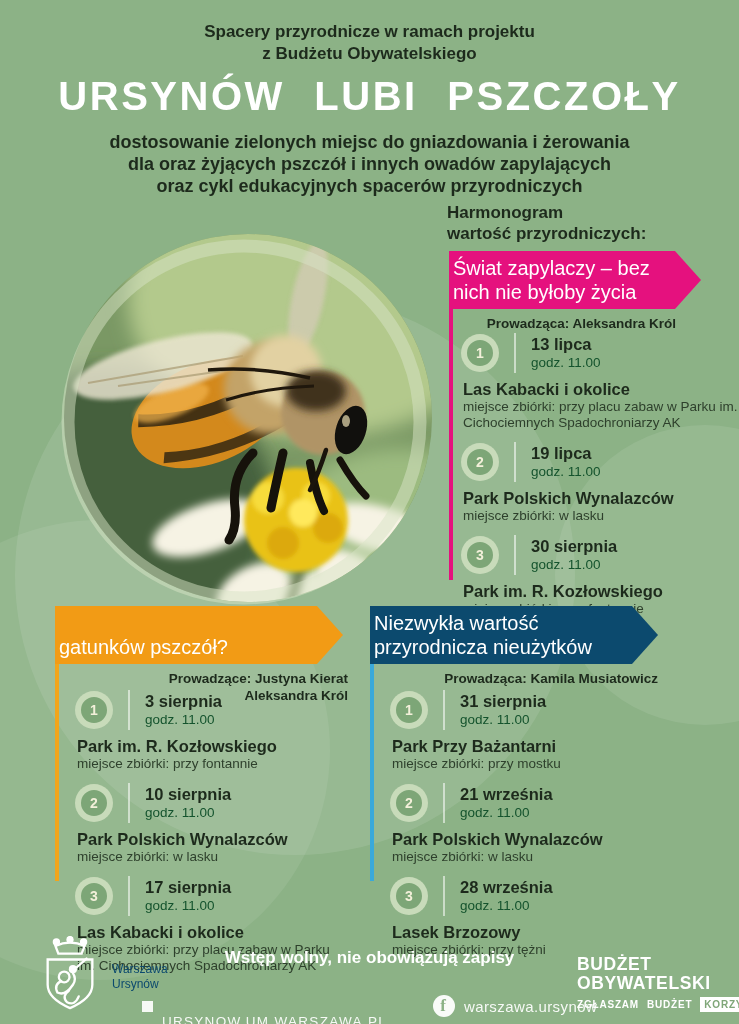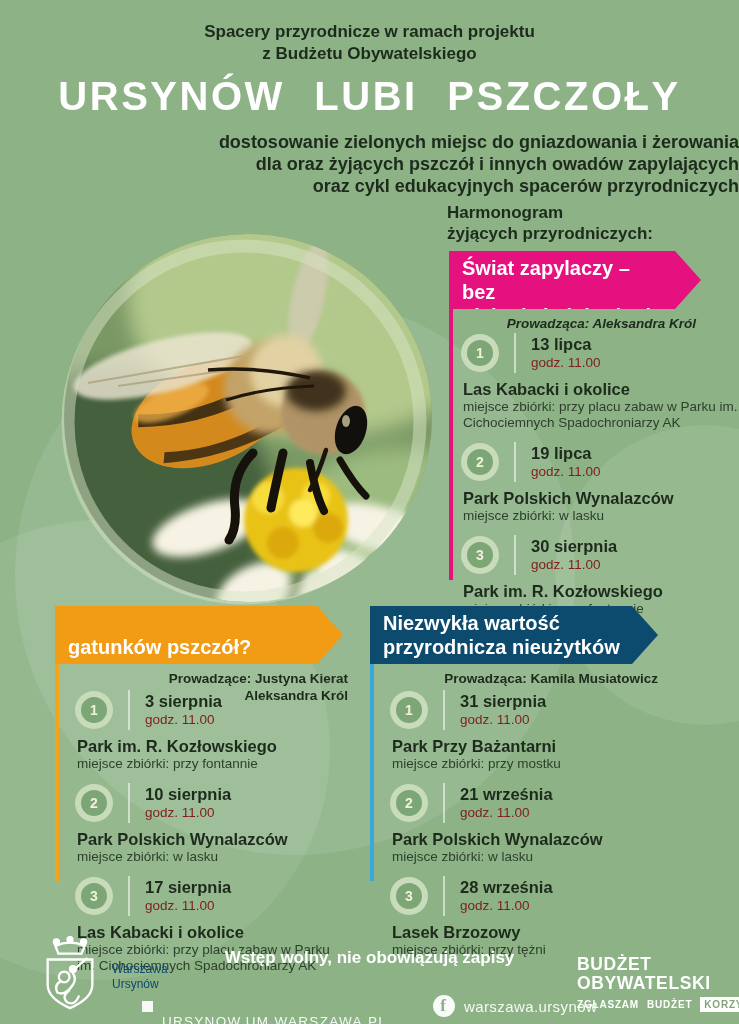--- a/index.html
+++ b/index.html
@@ -9,58 +9,58 @@
   .deco{position:absolute;border-radius:50%;background:rgba(255,255,255,0.10);}
   .deco-a{left:15px;top:295px;width:560px;height:560px;}
   .deco-b{left:-130px;top:520px;width:460px;height:460px;background:rgba(255,255,255,0.08);}
   .deco-c{left:555px;top:425px;width:300px;height:300px;background:rgba(255,255,255,0.09);}
 
   
   .kicker{position:absolute;left:0;right:0;top:21px;text-align:center;font-weight:700;
           font-size:17px;line-height:22px;}
   .title{position:absolute;left:0;right:0;top:74px;text-align:center;color:#ffffff;
          font-weight:800;font-size:40px;letter-spacing:2.5px;word-spacing:16px;white-space:nowrap;}
-  .subtitle{position:absolute;left:0;right:0;top:131px;text-align:right;font-weight:700;
+  .subtitle{position:absolute;left:0;right:0;top:131px;text-align:center;font-weight:700;
             font-size:18px;line-height:22px;}
 
   
   .sched-heading{position:absolute;left:447px;top:202px;font-weight:700;font-size:17px;line-height:21px;}
 
   
   .bee-wrap{position:absolute;left:58px;top:228px;width:380px;height:380px;}
 
   
   .session{position:absolute;}
   .s-pink{left:449px;top:251px;width:255px;}
   .s-orange{left:55px;top:606px;width:300px;}
   .s-blue{left:370px;top:606px;width:300px;}
-  .banner{position:relative;color:#fff;font-weight:700;font-size:20px;line-height:24px;
-          padding:5px 34px 0 13px;height:53px;box-sizing:border-box;
+  .banner{position:relative;color:#fff;font-weight:400;font-size:20px;line-height:24px;
+          padding:5px 34px 0 4px;height:53px;box-sizing:border-box;
           clip-path:polygon(0 0,calc(100% - 26px) 0,100% 50%,calc(100% - 26px) 100%,0 100%);}
   .banner{height:58px;}
   .s-pink .banner{width:252px;background:#e5117e;}
   .s-orange .banner{width:288px;background:#f29b15;}
   .s-blue .banner{width:288px;background:#0c4a6e;}
   .accent-line{position:absolute;left:0;top:58px;width:4px;}
   .s-pink .accent-line{height:271px;background:#e5117e;}
   .s-orange .accent-line{height:217px;background:#f2a51a;}
   .s-blue .accent-line{height:217px;background:#3aa9da;}
   .leaders{position:absolute;top:64px;text-align:right;font-weight:700;font-size:13.5px;line-height:17px;}
-  .s-pink .leaders{right:8px;width:245px;font-style:italic;}
+  .s-pink .leaders{right:28px;width:245px;}
   .s-orange .leaders{right:7px;width:295px;}
   .s-blue .leaders{right:12px;width:290px;}
   .items{margin-top:24px;width:295px;}
   .session--left .items{margin-top:26px;}
   .item-row{display:flex;align-items:center;margin:0 0 6px 12px;}
   .session--left .item-row{margin-left:20px;}
   .num-badge{width:26px;height:26px;border-radius:50%;background:#7da677;border:6px solid rgba(213,228,198,0.85);
              color:#f3f0da;font-size:14px;font-weight:700;display:flex;align-items:center;justify-content:center;flex:0 0 auto;}
   .row-divider{width:2px;height:40px;background:rgba(255,255,255,0.55);margin:0 15px;flex:0 0 auto;}
   .date{font-size:16.5px;font-weight:700;line-height:19px;}
-  .time{font-size:13.5px;font-weight:400;color:#7f1d1d;line-height:17px;}
+  .time{font-size:13.5px;font-weight:400;color:#14532d;line-height:17px;}
   .loc{margin:2px 0 11px 14px;}
   .session--left .loc{margin-left:22px;}
   .loc-name{font-size:16.5px;font-weight:700;line-height:20px;}
   .loc-meet{font-size:13.5px;color:#2e402c;line-height:16px;max-width:278px;}
 
   
   .footer-note{position:absolute;left:0;right:0;top:948px;text-align:center;color:#fff;
                font-weight:700;font-size:17px;}
   .footer-links{position:absolute;left:0;right:0;top:983px;display:flex;justify-content:center;
                 align-items:center;gap:46px;}
@@ -95,21 +95,21 @@
   </div>
   <div class="title">URSYNÓW LUBI PSZCZOŁY</div>
   <div class="subtitle">
     <span>dostosowanie zielonych miejsc do gniazdowania i żerowania</span><br>
     <span>dla oraz żyjących pszczół i innych owadów zapylających</span><br>
     <span>oraz cykl edukacyjnych spacerów przyrodniczych</span>
   </div>
 
   <div class="sched-heading">
     <span>Harmonogram</span><br>
-    <span>żyjących przyrodniczych:</span>
+    <span>wartość przyrodniczych:</span>
   </div>
 
   <div class="bee-wrap">
     <svg viewBox="0 0 380 380" width="380" height="380">
       <defs>
         <clipPath id="blob">
             <circle cx="190" cy="190" r="184"></circle>
           </clipPath>
         <filter id="b8" x="-50%" y="-50%" width="200%" height="200%">
             <feGaussianBlur stdDeviation="10"></feGaussianBlur>

